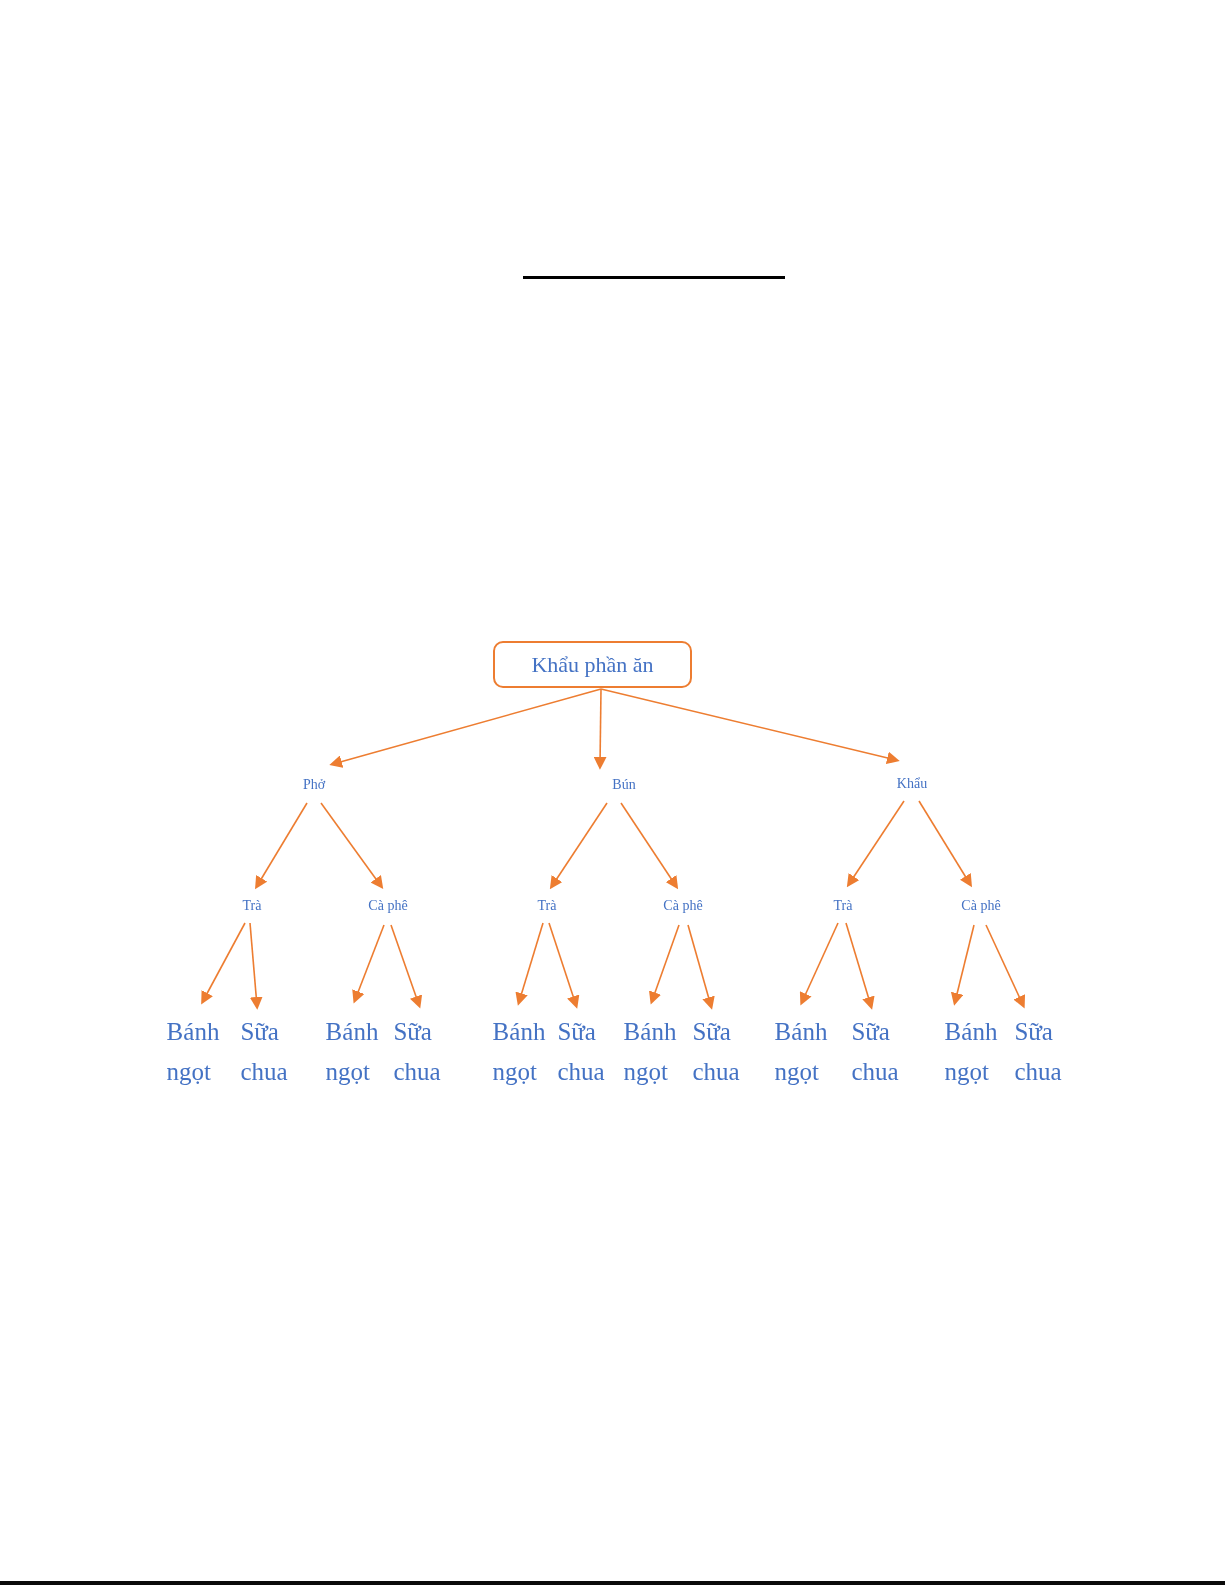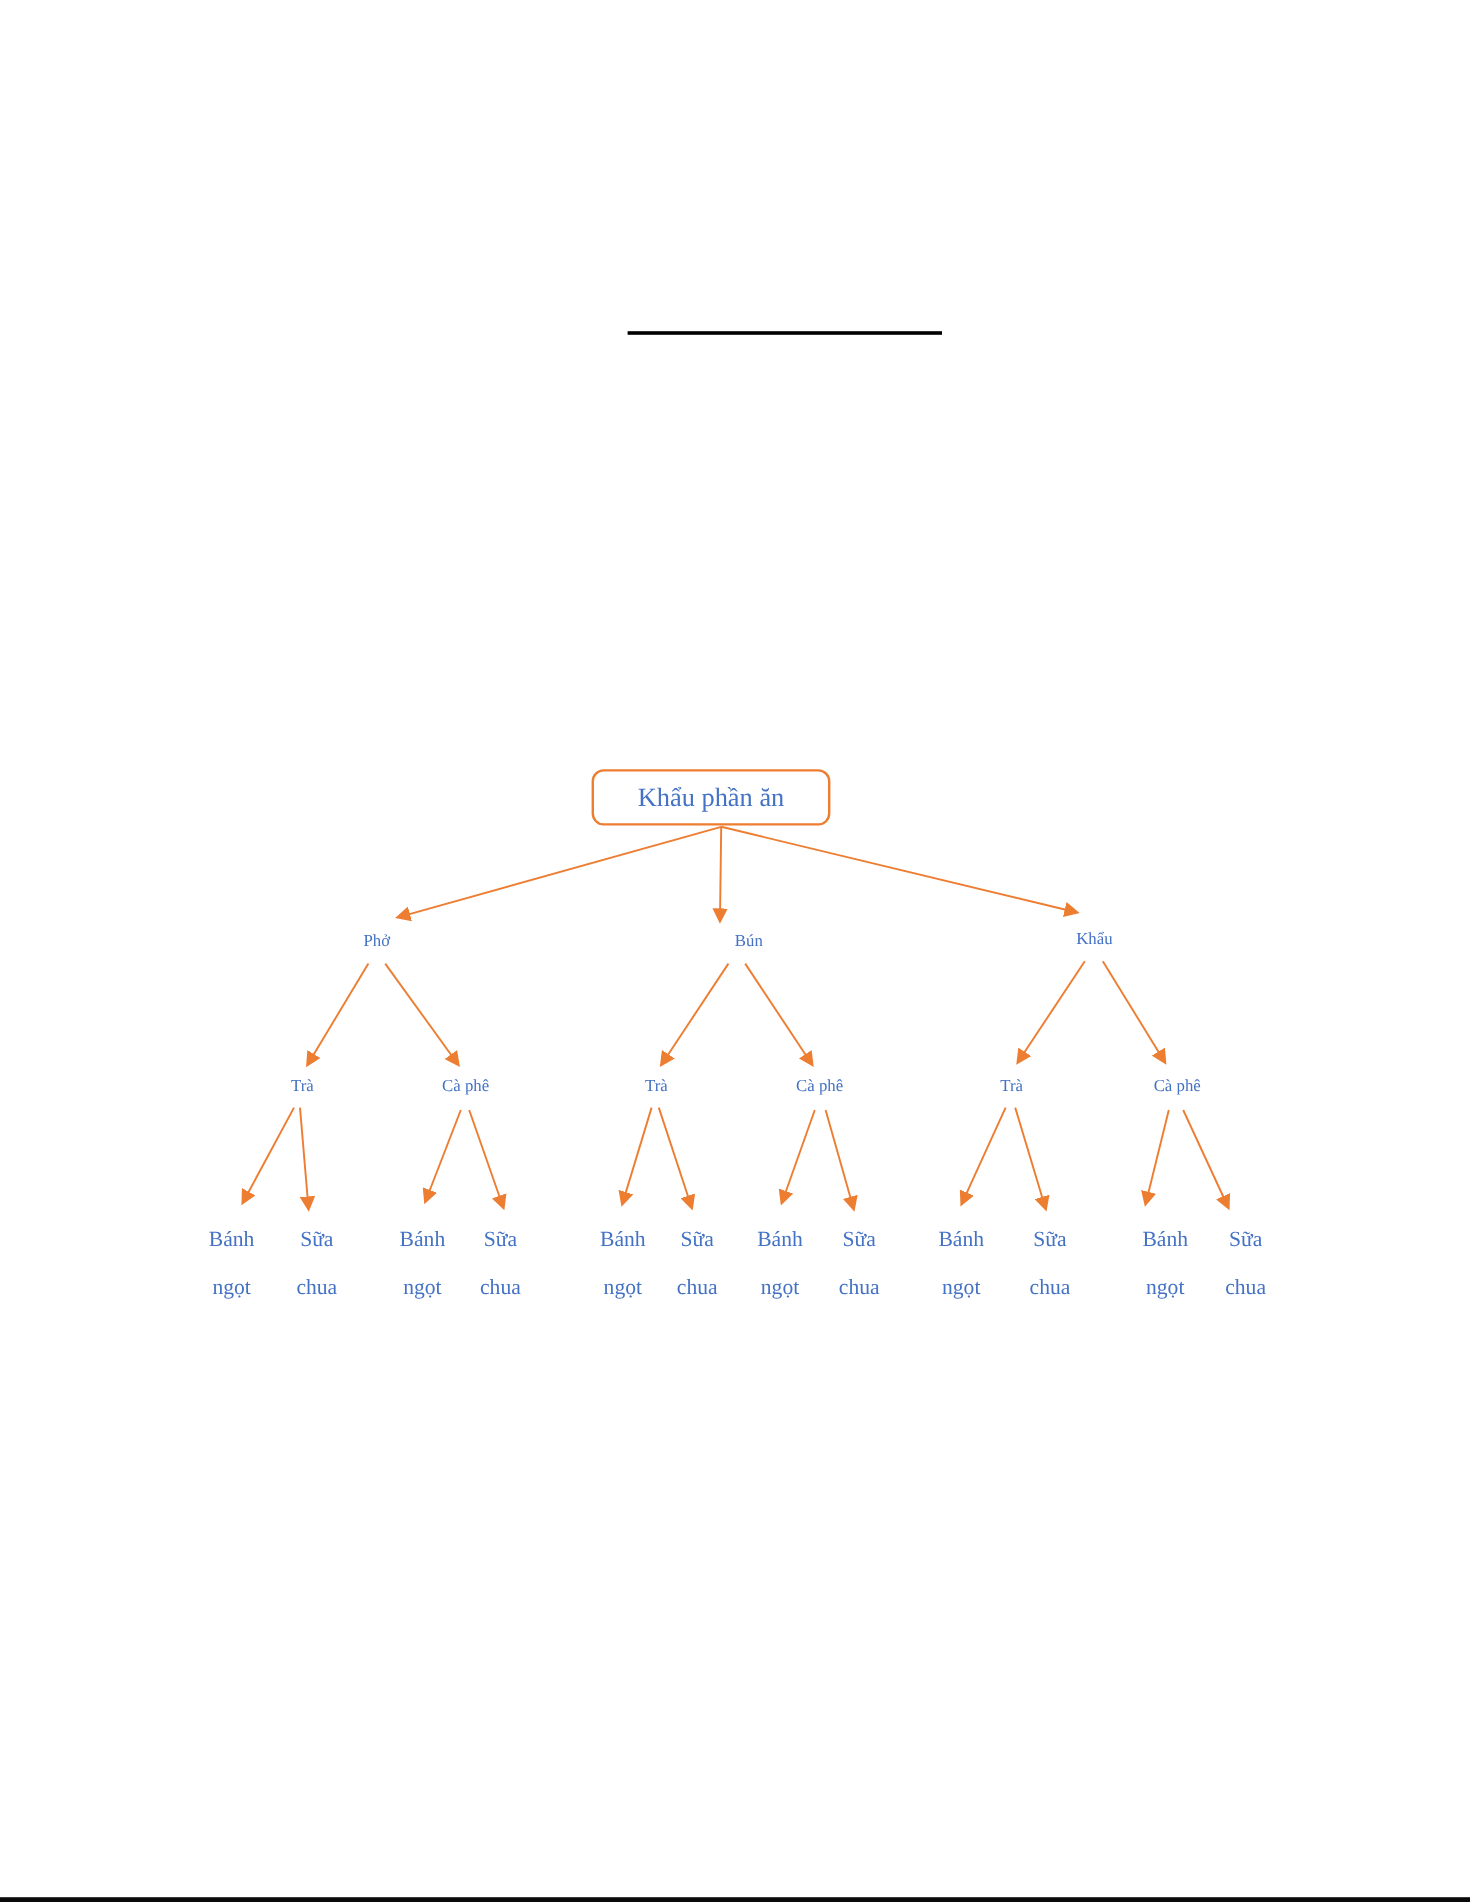--- a/index.html
+++ b/index.html
@@ -64,22 +64,22 @@
     color: var(--blue);
     font-size: 14px;
     white-space: nowrap;
   }
 
   .leaf {
     position: absolute;
     top: 1012px;
     transform: translateX(-50%);
     color: var(--blue);
-    font-size: 18px;
-    text-align: center;
+    font-size: 25px;
+    text-align: left;
     line-height: 40px;
     white-space: nowrap;
   }
   .leaf span { display: block; }
 </style>
 </head>
 <body>
 
 <div class="page">
 

